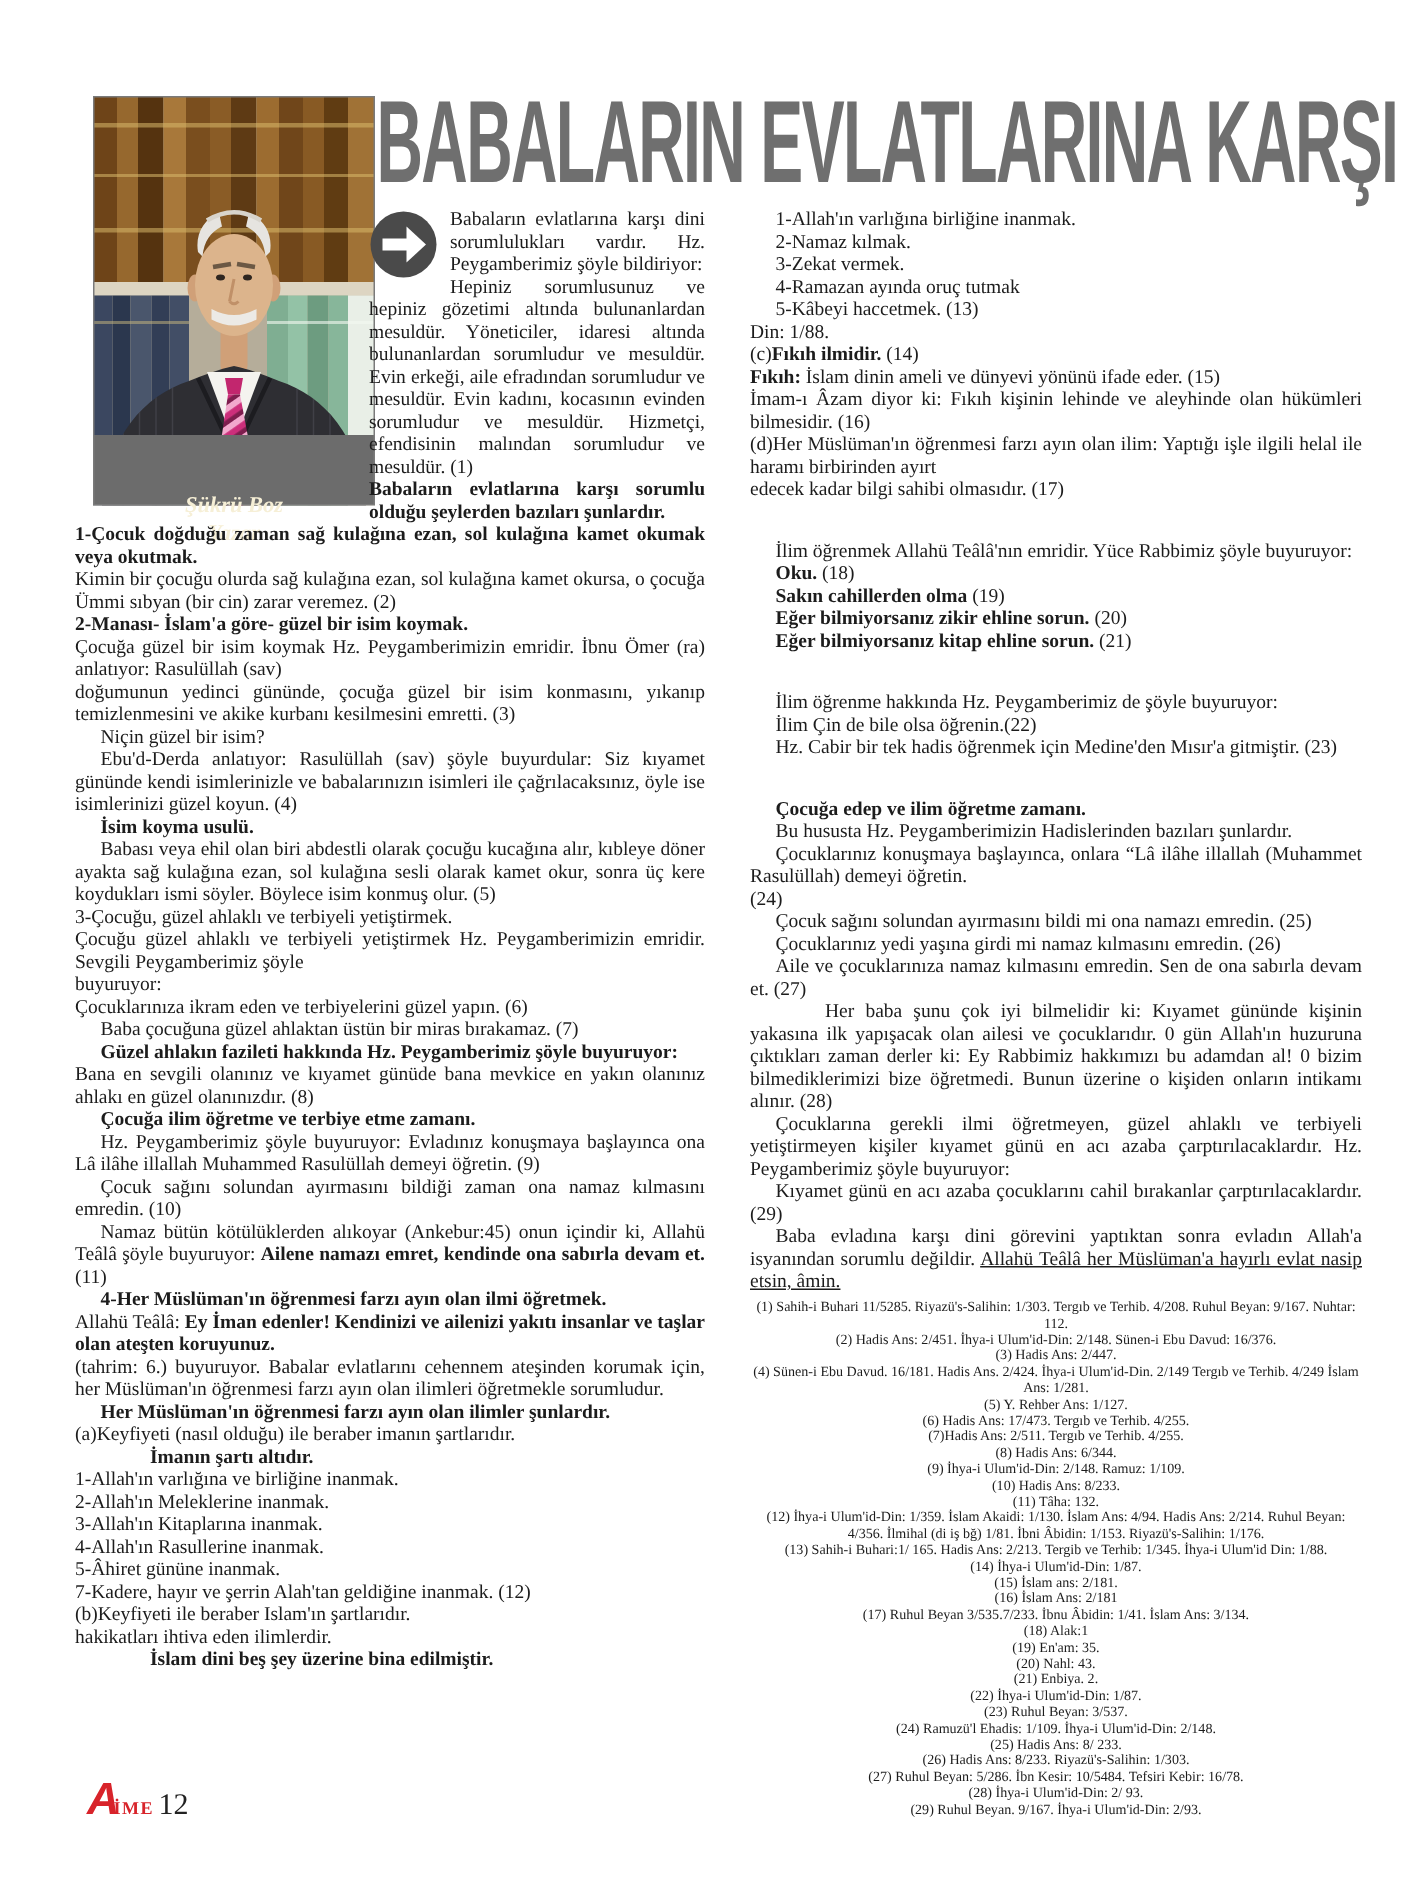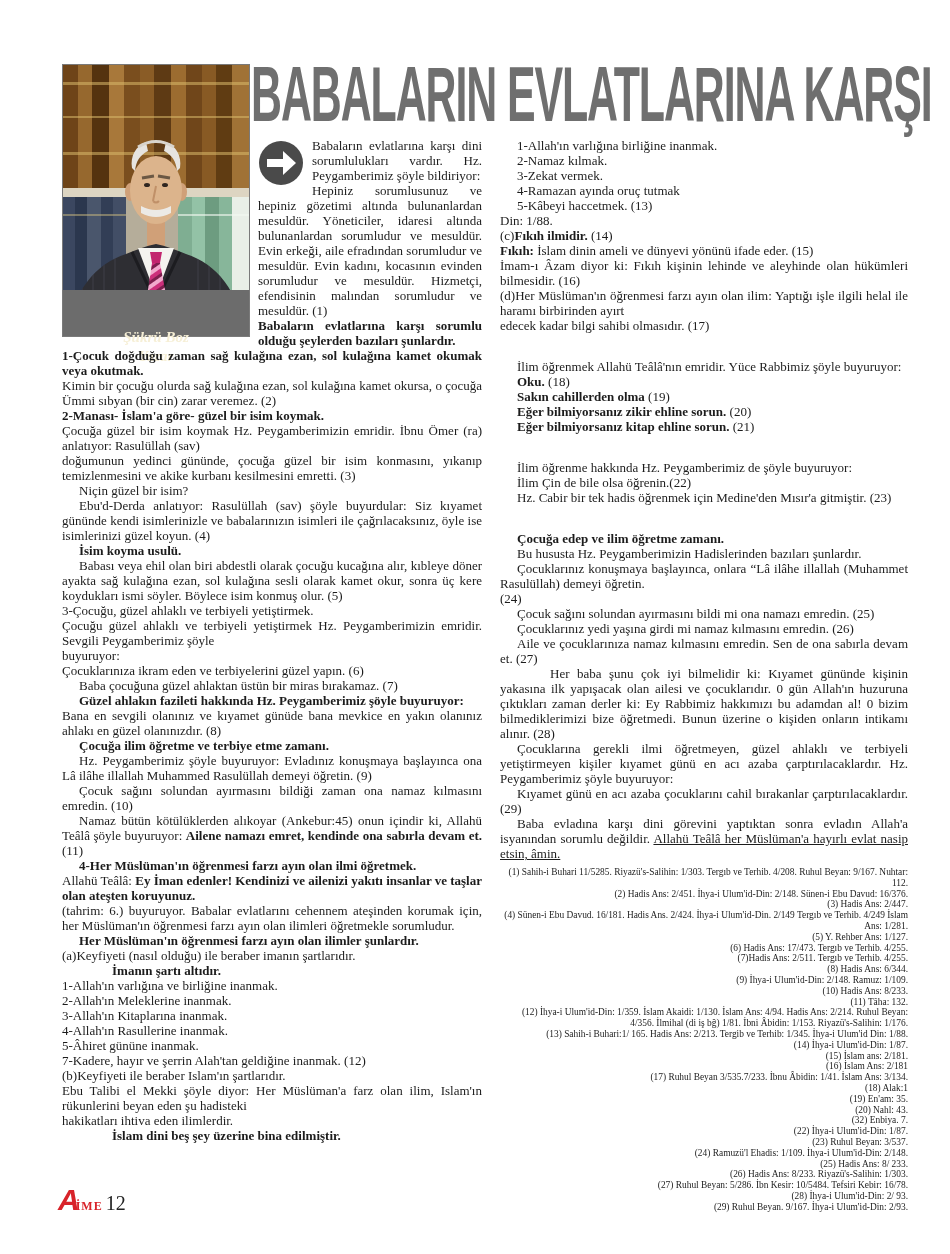--- a/index.html
+++ b/index.html
@@ -16,32 +16,32 @@
   }
   
   .photo{position:absolute;left:62px;top:64px;width:188px;height:307px;}
   .photo svg{display:block;}
   .photo-caption{
     position:absolute;left:0;bottom:5px;width:100%;text-align:center;
     color:#f6efd6;font-style:italic;font-weight:bold;font-size:15px;line-height:19px;
   }
   
   .col{position:absolute;top:138px;font-size:13px;line-height:15px;}
-  .col-left{left:62px;width:420px;}
+  .col-left{left:50px;width:420px;}
   .col-right{left:500px;width:408px;}
   .photo-spacer{float:left;width:196px;height:201px;}
   .arrow-icon{float:left;width:46px;height:46px;margin:2px 8px 4px 0;}
   .paras p{margin:0;padding:0;text-align:justify;}
   p.indent{text-indent:17px;}
   p.indent2{text-indent:50px;}
   p.gap{margin-top:26px;}
   b{font-weight:bold;}
   .u{text-decoration:underline;}
   .footnotes{margin-top:6px;font-size:9.4px;line-height:10.8px;}
-  .footnotes p{margin:0;text-align:right;}
+  .footnotes p{margin:0;text-align:center;}
   
   .brand{position:absolute;left:58px;top:1186px;display:flex;align-items:baseline;}
   .brand-a{
     color:#d8232a;font-family:"Liberation Sans",sans-serif;font-weight:700;font-style:italic;
     font-size:30px;line-height:28px;letter-spacing:-1px;
   }
   .brand-rest{
     color:#d8232a;font-family:Liberation Serif, serif;font-weight:700;
     font-size:12px;letter-spacing:1px;margin-left:-3px;
   }
@@ -183,21 +183,20 @@
       <p class="indent"><b>Her Müslüman'ın öğrenmesi farzı ayın olan ilimler şunlardır.</b></p>
       <p><span>(a)Keyfiyeti (nasıl olduğu) ile beraber imanın şartlarıdır.</span></p>
       <p class="indent2"><b>İmanın şartı altıdır.</b></p>
       <p><span>1-Allah'ın varlığına ve birliğine inanmak.</span></p>
       <p><span>2-Allah'ın Meleklerine inanmak.</span></p>
       <p><span>3-Allah'ın Kitaplarına inanmak.</span></p>
       <p><span>4-Allah'ın Rasullerine inanmak.</span></p>
       <p><span>5-Âhiret gününe inanmak.</span></p>
       <p><span>7-Kadere, hayır ve şerrin Alah'tan geldiğine inanmak. (12)</span></p>
       <p><span>(b)Keyfiyeti ile beraber Islam'ın şartlarıdır.</span></p>
-      <p><span>Ebu Talibi el Mekki şöyle diyor: Her Müslüman'a farz olan ilim, Islam'ın rükunlerini beyan eden şu hadisteki</span></p>
       <p><span>hakikatları ihtiva eden ilimlerdir.</span></p>
       <p class="indent2"><b>İslam dini beş şey üzerine bina edilmiştir.</b></p>
     </div>
 </div>
 
 <div class="col col-right">
   <div class="paras">
       <p class="indent"><span>1-Allah'ın varlığına birliğine inanmak.</span></p>
       <p class="indent"><span>2-Namaz kılmak.</span></p>
       <p class="indent"><span>3-Zekat vermek.</span></p>
@@ -243,21 +242,21 @@
       <p>(11) Tâha: 132.</p>
       <p>(12) İhya-i Ulum'id-Din: 1/359. İslam Akaidi: 1/130. İslam Ans: 4/94. Hadis Ans: 2/214. Ruhul Beyan: 4/356. İlmihal (di iş bğ) 1/81. İbni Âbidin: 1/153. Riyazü's-Salihin: 1/176.</p>
       <p>(13) Sahih-i Buhari:1/ 165. Hadis Ans: 2/213. Tergib ve Terhib: 1/345. İhya-i Ulum'id Din: 1/88.</p>
       <p>(14) İhya-i Ulum'id-Din: 1/87.</p>
       <p>(15) İslam ans: 2/181.</p>
       <p>(16) İslam Ans: 2/181</p>
       <p>(17) Ruhul Beyan 3/535.7/233. İbnu Âbidin: 1/41. İslam Ans: 3/134.</p>
       <p>(18) Alak:1</p>
       <p>(19) En'am: 35.</p>
       <p>(20) Nahl: 43.</p>
-      <p>(32) Enbiya. 7.</p>
+      <p>(21) Enbiya. 2.</p>
       <p>(22)  İhya-i Ulum'id-Din: 1/87.</p>
       <p>(23) Ruhul Beyan: 3/537.</p>
       <p>(24) Ramuzü'l Ehadis: 1/109. İhya-i Ulum'id-Din: 2/148.</p>
       <p>(25) Hadis Ans: 8/ 233.</p>
       <p>(26) Hadis Ans: 8/233. Riyazü's-Salihin: 1/303.</p>
       <p>(27) Ruhul Beyan: 5/286. İbn Kesir: 10/5484. Tefsiri Kebir: 16/78.</p>
       <p>(28) İhya-i Ulum'id-Din: 2/ 93.</p>
       <p>(29) Ruhul Beyan. 9/167. İhya-i Ulum'id-Din: 2/93.</p>
     </div>
 </div>

